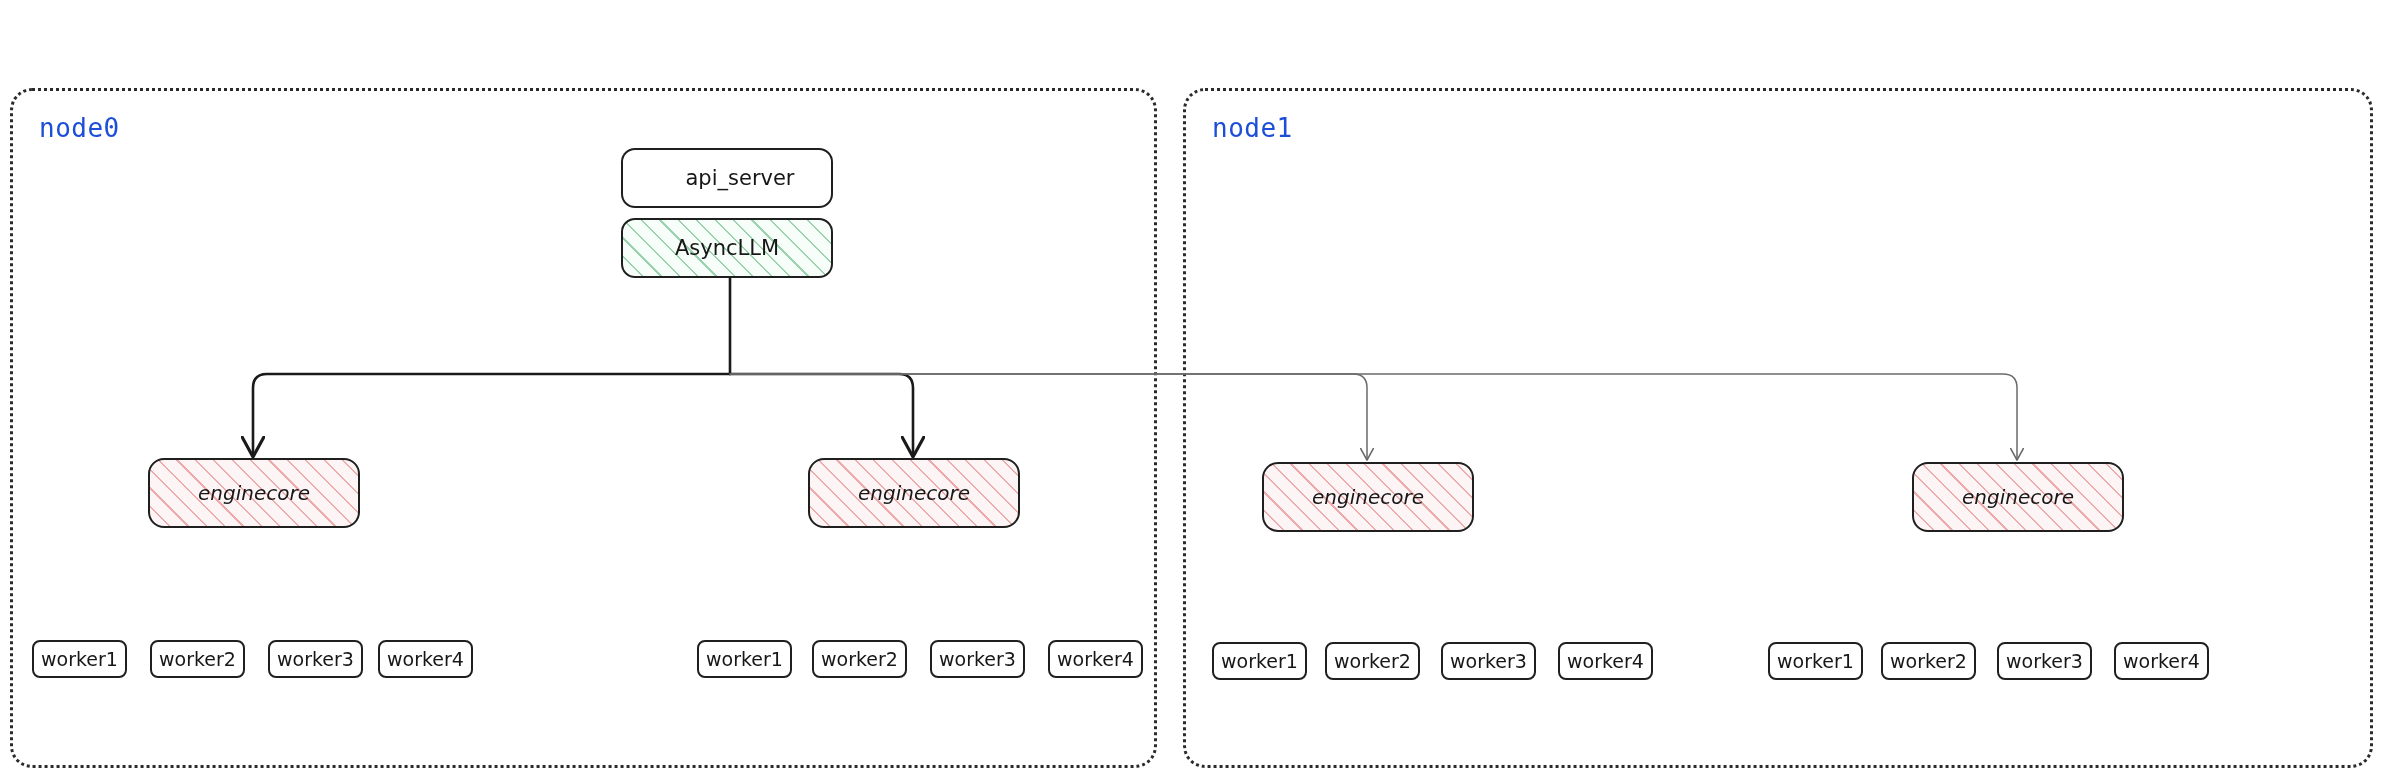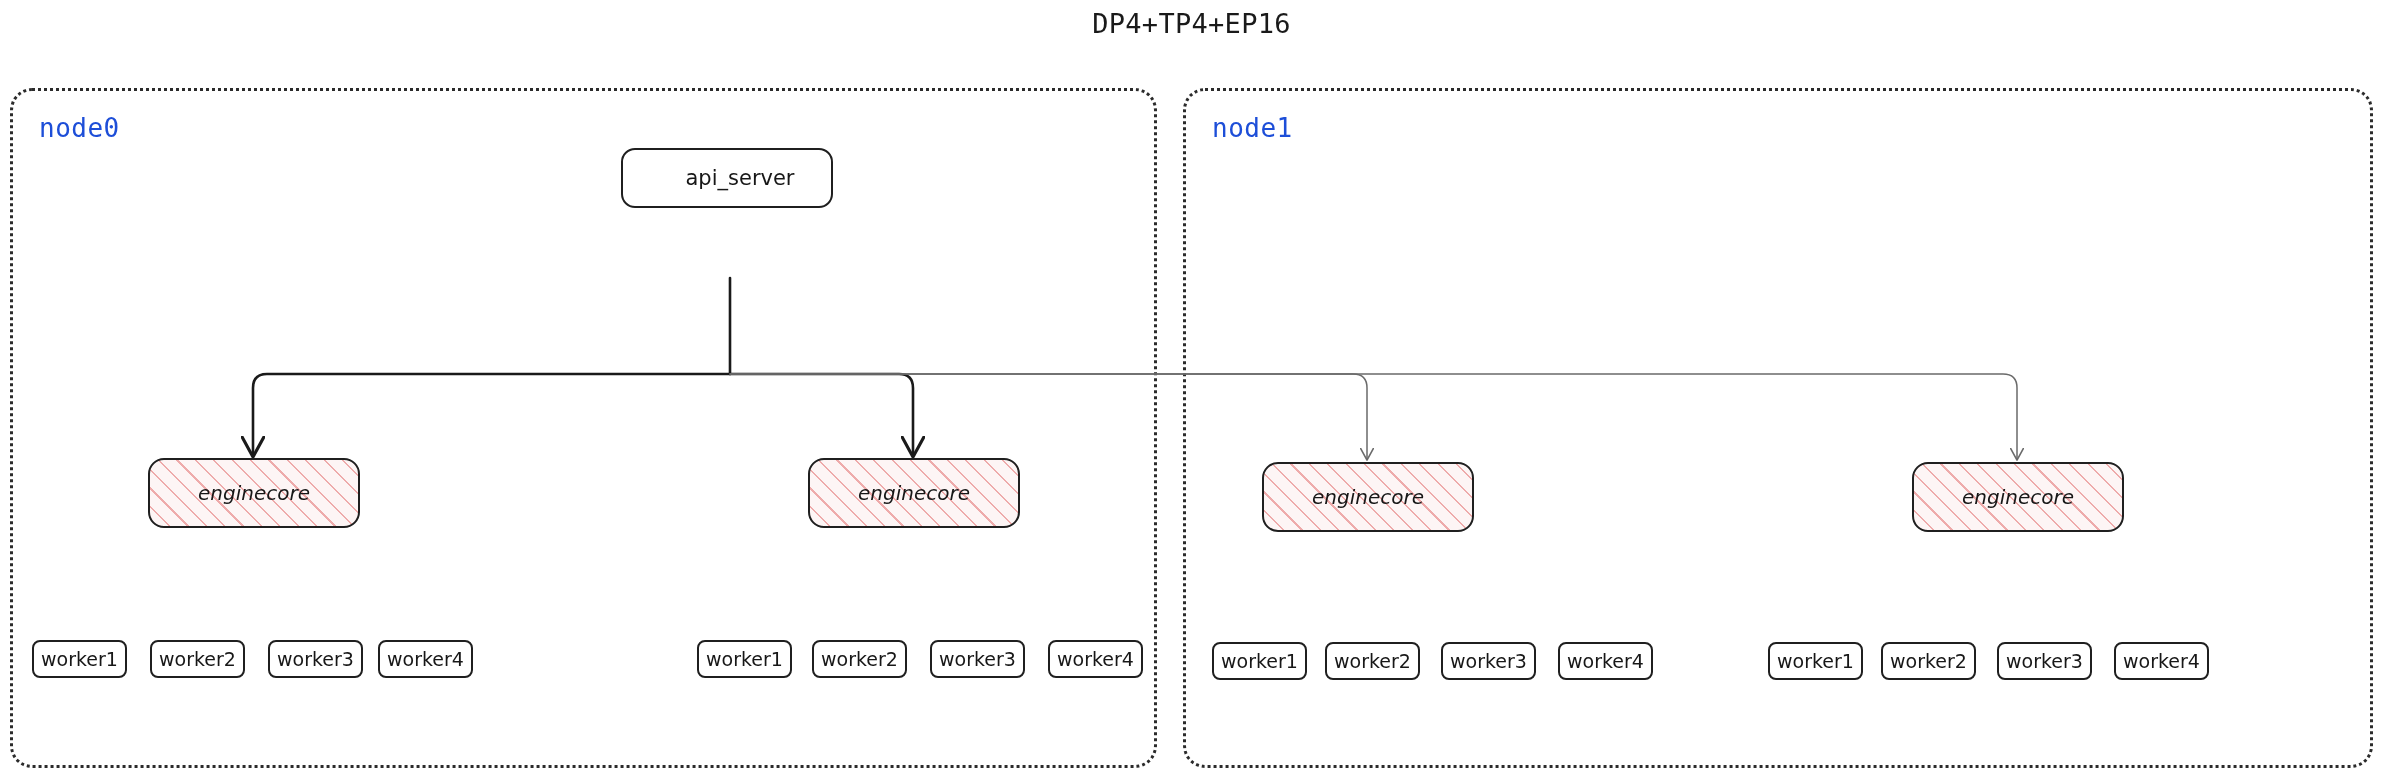--- a/index.html
+++ b/index.html
@@ -111,21 +111,20 @@
 <body>
 
 <div id="canvas">
     <div class="node-group" style="left: 1183px; top: 88px; width: 1190px; height: 680px;">
       <div class="node-group-label">node1</div>
     </div>
     <div class="node-group" style="left: 10px; top: 88px; width: 1147px; height: 680px;">
       <div class="node-group-label">node0</div>
     </div>
 
-  <div class="diagram-title">DP4+TP4+EP16</div>
 
   <svg id="wires" viewBox="0 0 2383 773" preserveAspectRatio="none" xmlns="http://www.w3.org/2000/svg">
     <defs>
       <marker id="arrow-primary" viewBox="0 0 12 12" refX="10" refY="6" markerWidth="9" markerHeight="9" orient="auto-start-reverse">
         <path d="M 0 0 L 11 6 L 0 12" fill="none" stroke="#1a1a1a" stroke-width="1.6" stroke-linecap="round" stroke-linejoin="round"></path>
       </marker>
       <marker id="arrow-secondary" viewBox="0 0 12 12" refX="10" refY="6" markerWidth="9" markerHeight="9" orient="auto-start-reverse">
         <path d="M 0 0 L 11 6 L 0 12" fill="none" stroke="#6a6a6a" stroke-width="1.4" stroke-linecap="round" stroke-linejoin="round"></path>
       </marker>
     </defs>
@@ -135,20 +134,23 @@
         <path d="M 730 374 L 899 374 Q 913 374 913 388 L 913 455" fill="none" stroke="#1a1a1a" stroke-width="2.6" stroke-linecap="round" stroke-linejoin="round" marker-end="url(#arrow-primary)"></path>
         <path d="M 730 374 L 1353 374 Q 1367 374 1367 388 L 1367 459" fill="none" stroke="#6a6a6a" stroke-width="1.5" stroke-linecap="round" stroke-linejoin="round" marker-end="url(#arrow-secondary)"></path>
         <path d="M 730 374 L 2003 374 Q 2017 374 2017 388 L 2017 459" fill="none" stroke="#6a6a6a" stroke-width="1.5" stroke-linecap="round" stroke-linejoin="round" marker-end="url(#arrow-secondary)"></path>
       </g>
   </svg>
 
   <div class="box box-apiserver" style="left: 621px; top: 148px; width: 212px; height: 60px; padding-left: 26px;">
     <span>api_server</span>
   </div>
 
+  <div class="box box-asyncllm" style="left: 621px; top: 218px; width: 212px; height: 60px;">
+    <span>AsyncLLM</span>
+  </div>
 
 <div class="box box-enginecore" style="left: 148px; top: 458px; width: 212px; height: 70px;">
       <span>enginecore</span>
     </div>
     <div class="box box-enginecore" style="left: 808px; top: 458px; width: 212px; height: 70px;">
       <span>enginecore</span>
     </div>
     <div class="box box-enginecore" style="left: 1262px; top: 462px; width: 212px; height: 70px;">
       <span>enginecore</span>
     </div>

